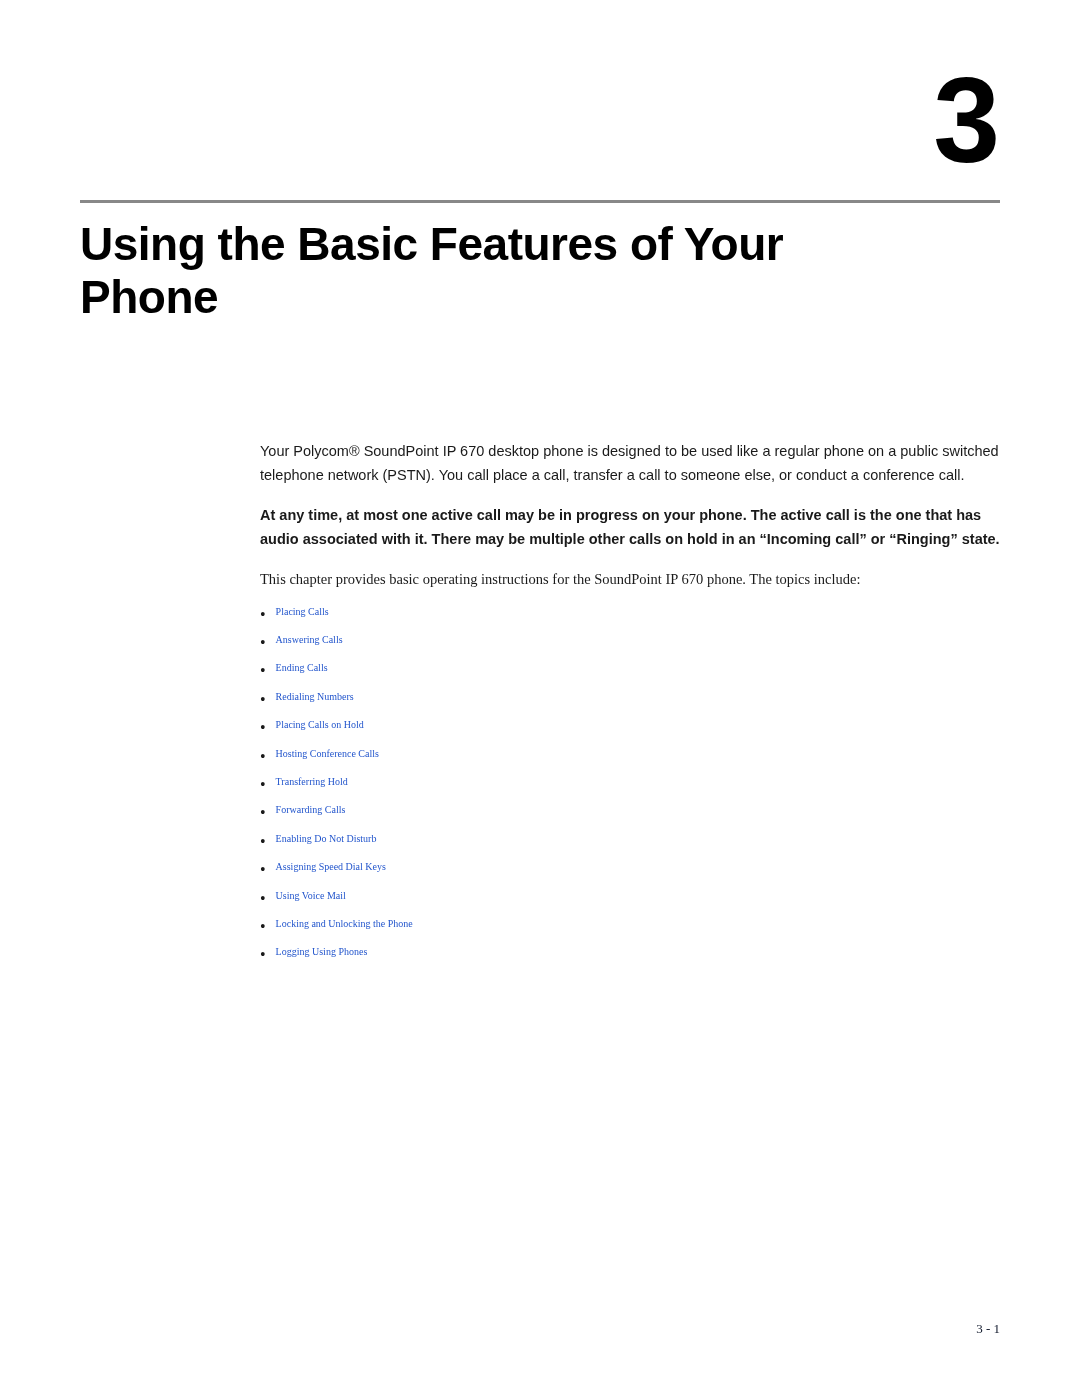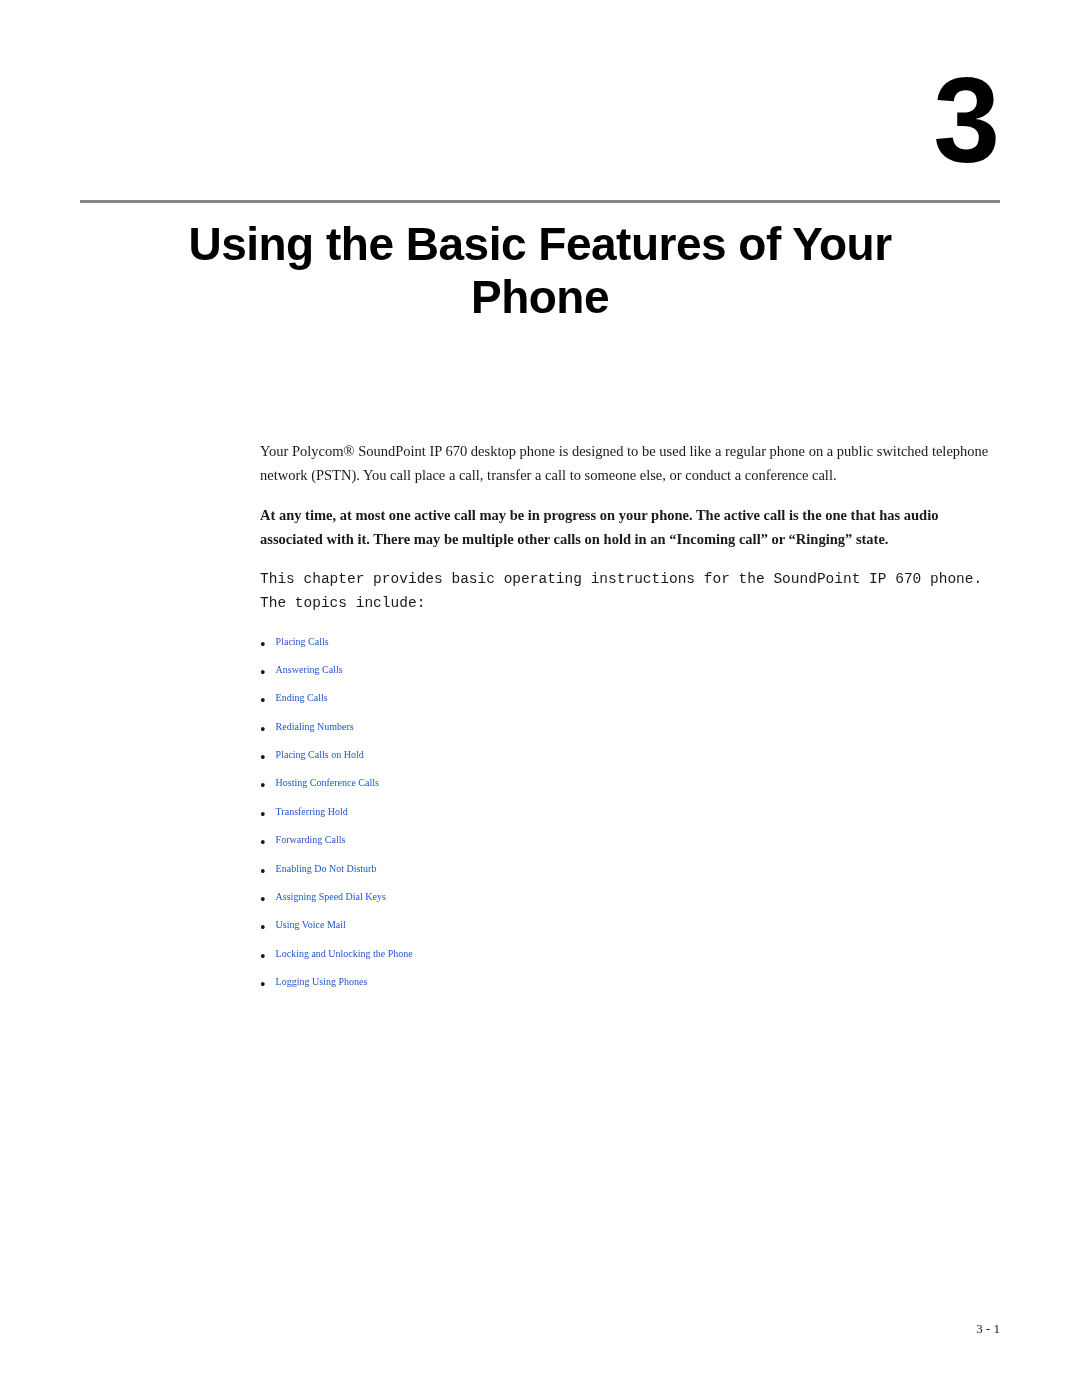--- a/index.html
+++ b/index.html
@@ -43,21 +43,20 @@
       right: 80px;
       height: 3px;
       background: #888888;
     }
 
     .chapter-title-area {
       position: absolute;
       top: 218px;
       left: 80px;
       right: 80px;
-      text-align: center;
     }
 
     .chapter-title {
       font-size: 46px;
       font-weight: 900;
       font-family: Arial, Helvetica, sans-serif;
       color: #000000;
       line-height: 1.15;
       letter-spacing: -0.5px;
     }
@@ -67,33 +66,33 @@
       top: 440px;
       left: 260px;
       right: 80px;
     }
 
     .intro-paragraph {
       font-size: 14.5px;
       line-height: 1.65;
       color: #1a1a1a;
       margin-bottom: 16px;
-      font-family: Liberation Serif, serif;
+      font-family: Liberation Sans, sans-serif;
     }
 
     .intro-paragraph.bold-text {
       font-weight: bold;
     }
 
     .topics-intro {
       font-size: 14.5px;
       line-height: 1.65;
       color: #1a1a1a;
-      margin-bottom: 18px;
-      font-family: Liberation Mono, monospace;
+      margin-bottom: 12px;
+      font-family: Liberation Serif, serif;
     }
 
     .topics-list {
       list-style: none;
       padding: 0;
       margin: 0;
     }
 
     .topics-list li {
       display: flex;

